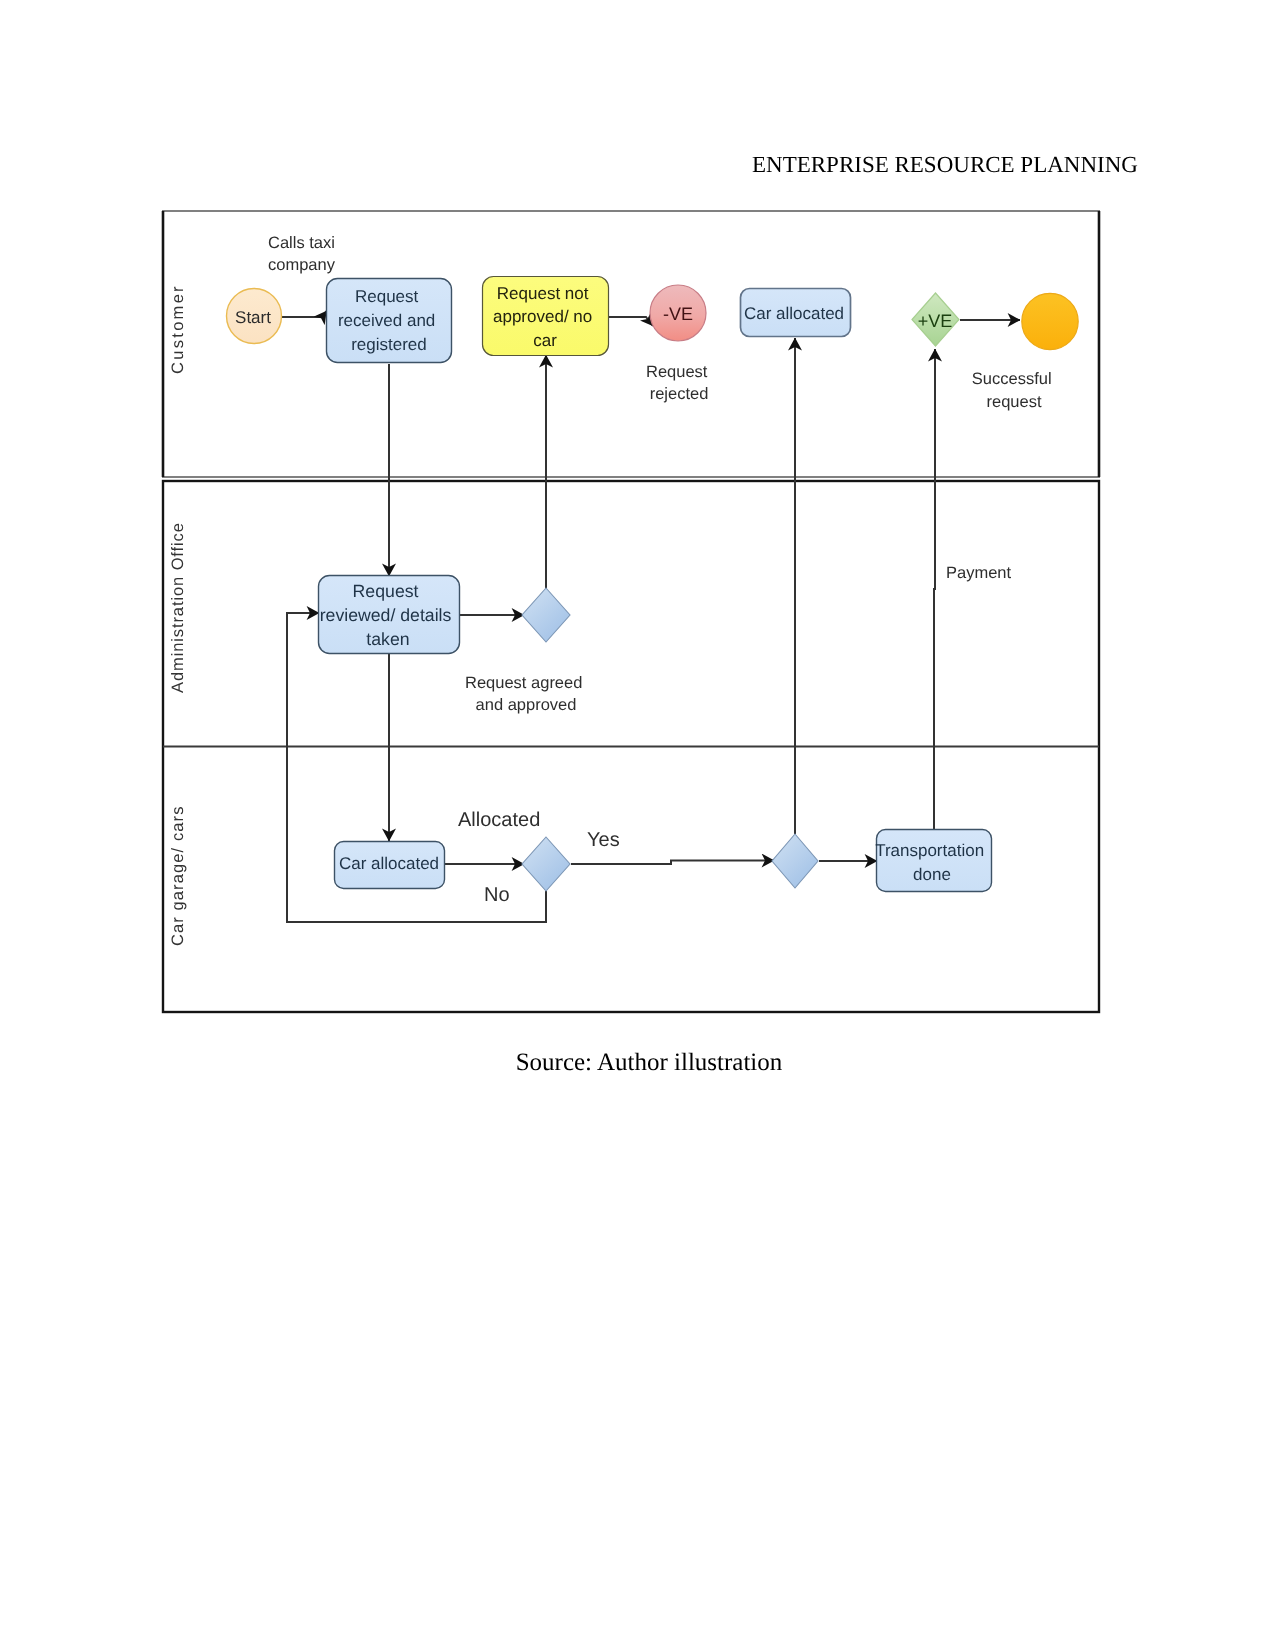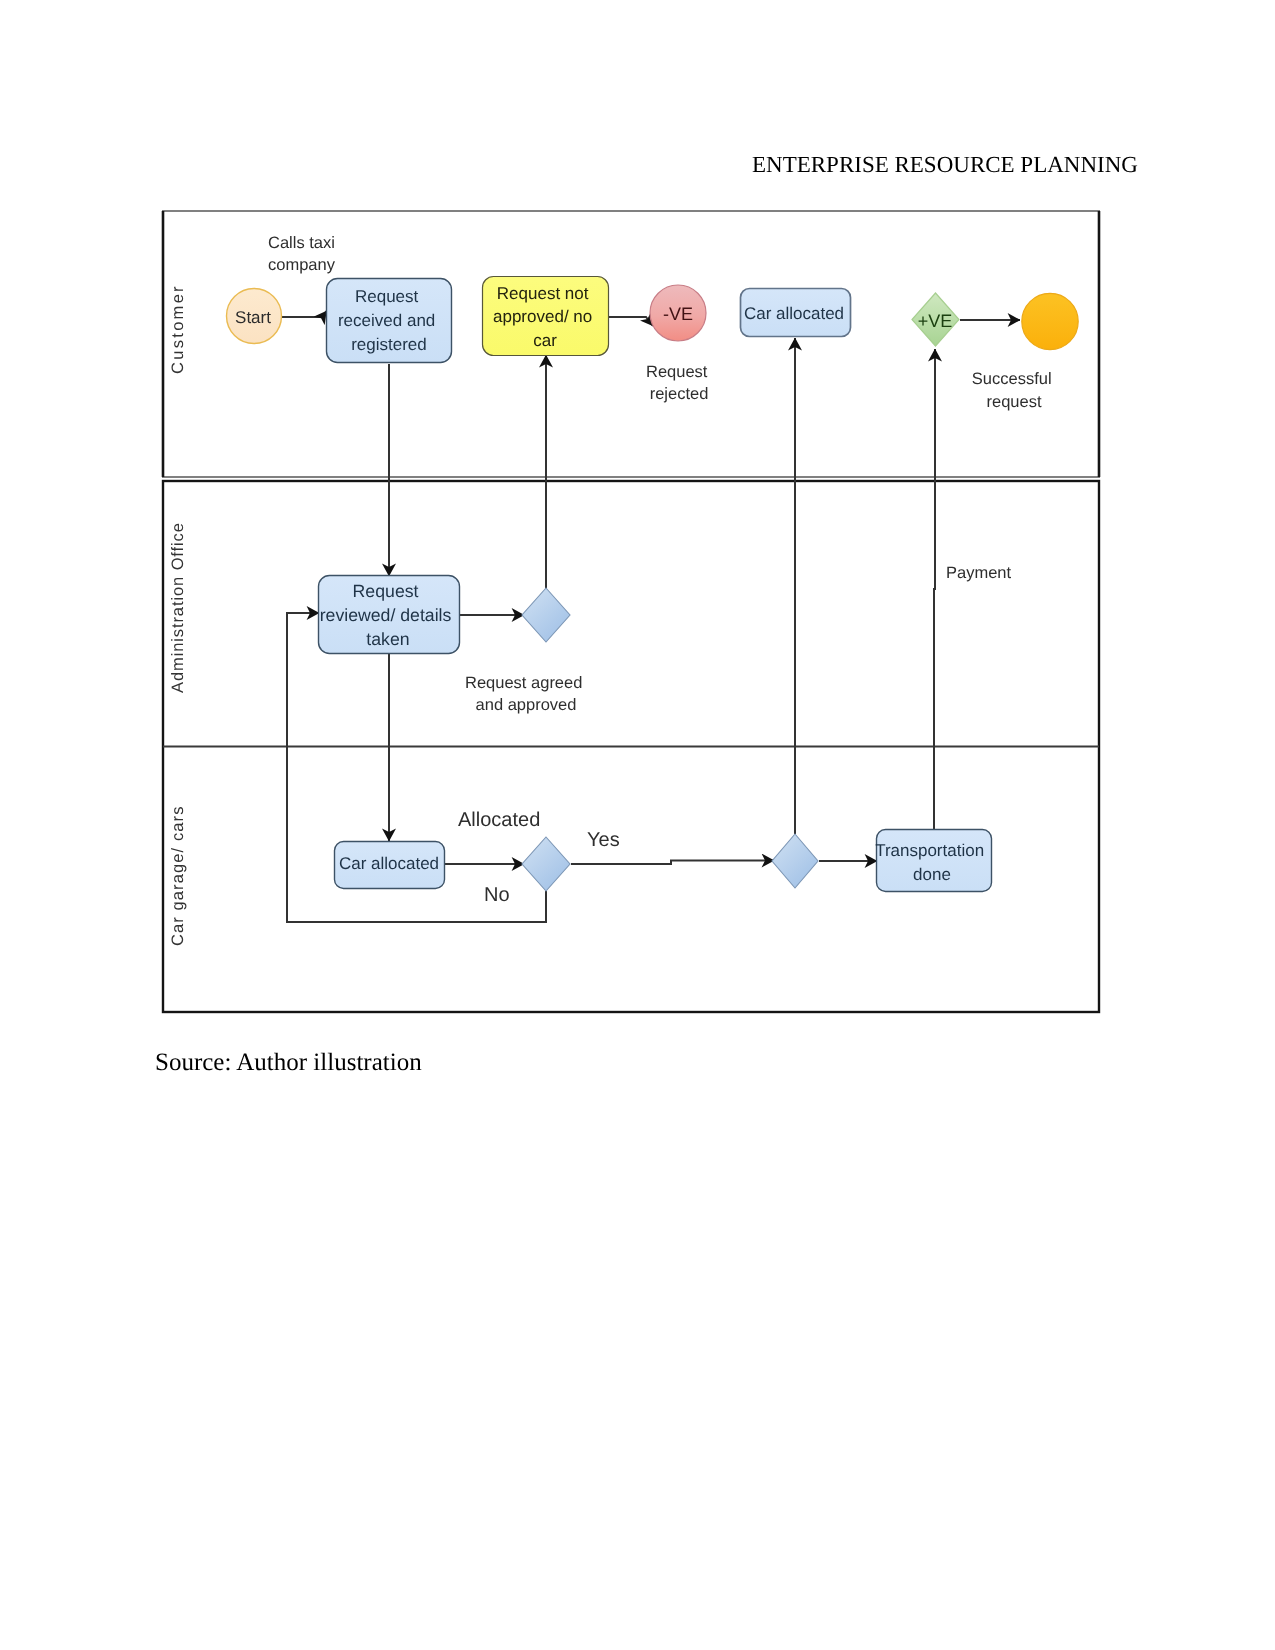--- a/index.html
+++ b/index.html
@@ -3,21 +3,21 @@
 <meta charset="utf-8">
 <title>ENTERPRISE RESOURCE PLANNING</title>
 <style>
   html,body{margin:0;padding:0;}
   *{-webkit-font-smoothing:antialiased;text-rendering:geometricPrecision;}
   body{width:1275px;height:1650px;background:#ffffff;
        font-family:"Liberation Serif",serif;overflow:hidden;position:relative;}
   .page{position:absolute;left:0;top:0;width:1008px;height:1650px;margin-left:12px;}
   #doc-title{position:absolute;left:740px;top:153px;width:460px;
        font-family:"Liberation Serif",serif;font-size:23px;line-height:1;color:#000;white-space:nowrap;}
-  #figure-caption{position:absolute;left:143px;top:1050px;width:988px;
+  #figure-caption{position:absolute;left:143px;top:1050px;width:988px;text-align:center;
        font-family:"Liberation Serif",serif;font-size:25px;line-height:1;color:#000;}
   #diagram{position:absolute;left:0;top:0;}
 </style>
 </head>
 <body>
 
 <div class="page">
   <div id="doc-title">ENTERPRISE RESOURCE PLANNING</div>
   <svg id="diagram" width="1275" height="1650" viewBox="0 0 1275 1650" xmlns="http://www.w3.org/2000/svg">
     <defs>

